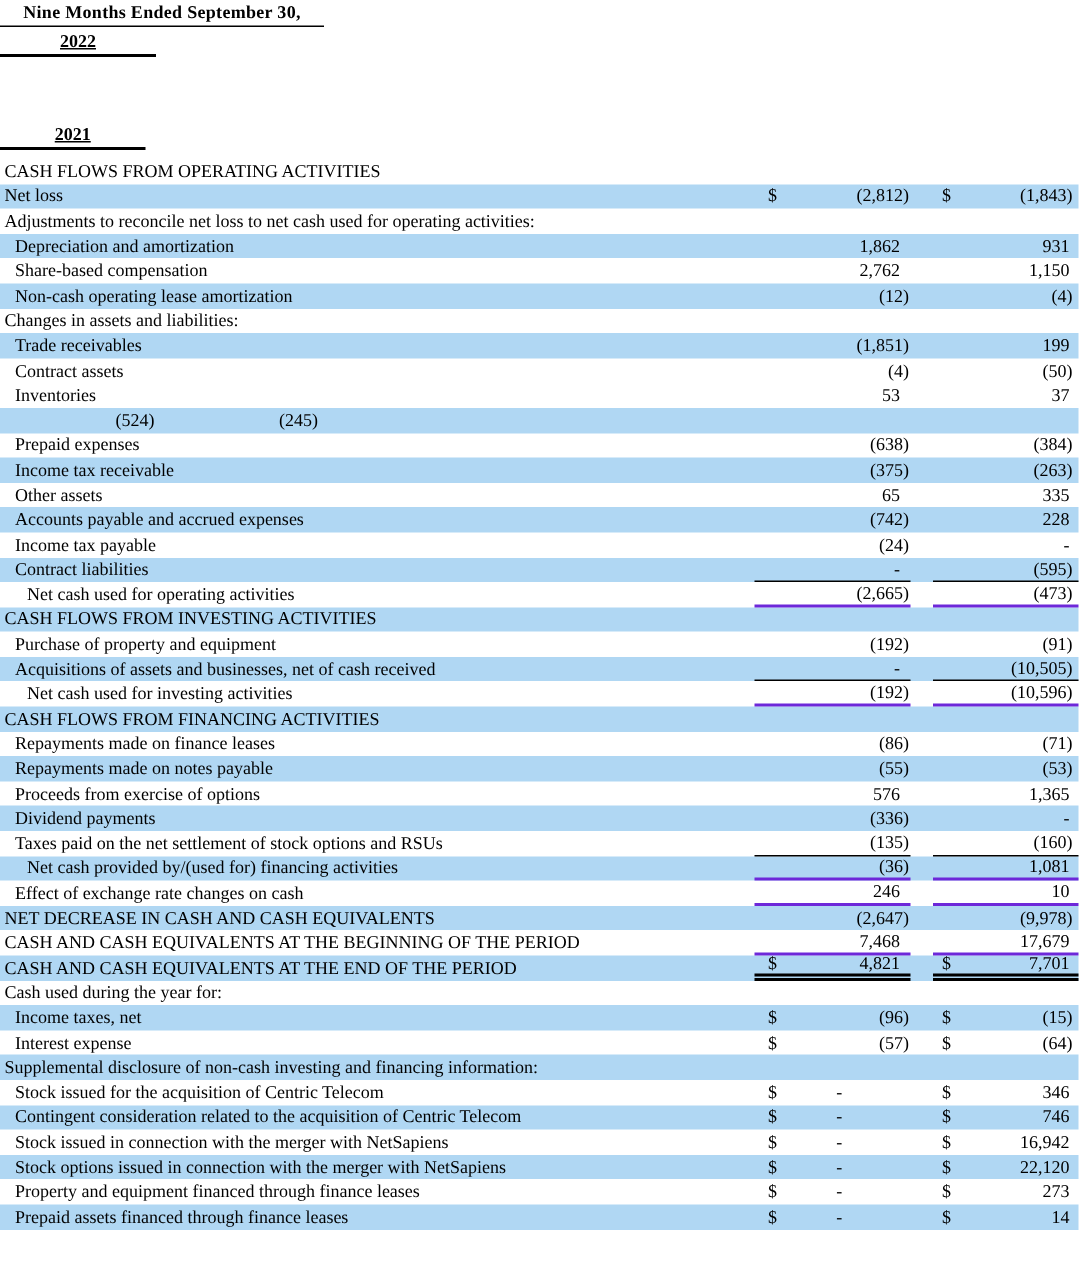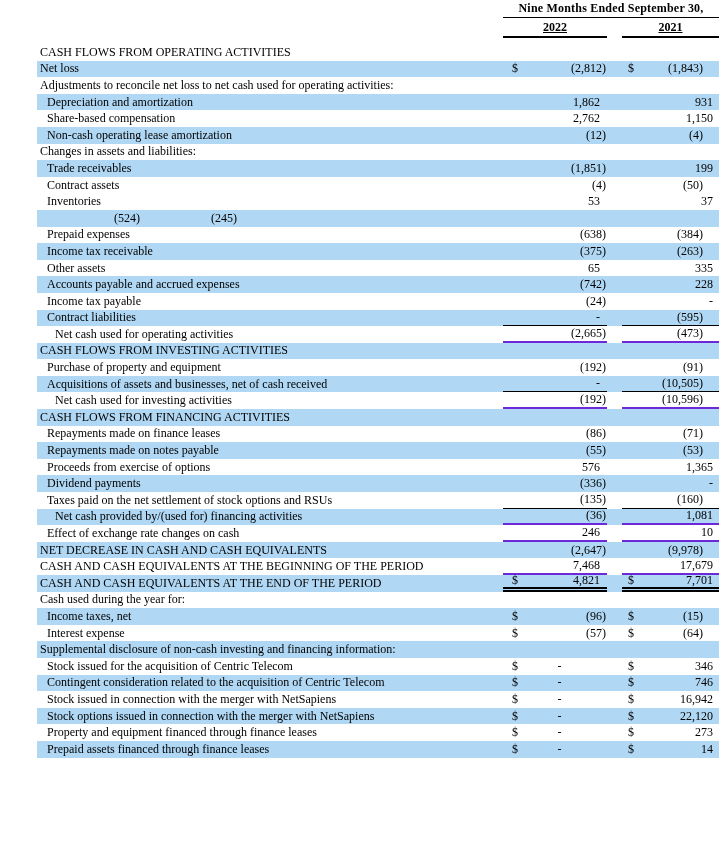--- a/index.html
+++ b/index.html
@@ -4,60 +4,60 @@
 <style>
   html, body { margin: 0; padding: 0; background: #ffffff; }
   body {
     width: 721px; height: 851px;
     font-family: "Liberation Serif", serif;
     font-size: 12px; color: #000;
     overflow: hidden;
   }
   .doc { padding: 2px 2px 0 0; }
 
-  .hrow { display: flex; }
+  .hrow { display: flex; flex-direction: column; }
   .lbl-spacer { flex: 1; min-width: 0; }
   .period-cell {
     width: 216px; text-align: center; font-weight: bold;
     border-bottom: 1px solid #000;
     padding-bottom: 2px; height: 13px; line-height: 13px;
     letter-spacing: 0.2px;
   }
   .thead2 { margin-top: 2px; text-decoration: underline; }
   .year-cell {
     text-align: center; font-weight: bold;
     border-bottom: 2px solid #000;
     padding: 1px 0 2px 0; height: 13px; line-height: 13px;
   }
   .year-cell.y1 { width: 104px; }
-  .year-cell.y2 { width: 97px; }
+  .year-cell.y2 { width: 97px; margin-top: 44px; }
   .colgap { width: 15px; }
 
   .tbody { margin-top: 6px; }
-  .row { display: flex; height: 16.6px; margin-left: 37px; }
+  .row { display: flex; height: 16.6px; }
   .row.shaded { background: var(--hl, #b0d7f3); }
 
   .lbl {
     flex: 1; min-width: 0; white-space: nowrap; overflow: hidden;
     display: flex; align-items: center; padding-left: 3px;
   }
   .lbl.ind1 { padding-left: 10px; text-align: right; }
   .lbl.ind2 { padding-left: 18px; text-align: center; }
 
   .col { display: flex; align-items: center; box-sizing: border-box; }
   .col.c1 { width: 104px; }
   .col.c2 { width: 97px; }
   .cur { width: 14px; text-align: left; }
   .c1 .cur { padding-left: 9px; }
   .c2 .cur { padding-left: 6px; }
   .num { flex: 1; text-align: right; white-space: nowrap; }
   .c1 .num { padding-right: 7px; }
   .c2 .num { padding-right: 6px; }
   .c1 .num.paren { padding-right: 1px; text-align: right; }
-  .c2 .num.paren { padding-right: 16px; }
+  .c2 .num.paren { padding-right: 4px; }
   .num.center { text-align: center; padding-right: 14px; }
 
   .row.u1 .col { border-bottom: 1px solid #000; }
   .row.u2 .col { border-bottom: 2px solid #6d28d9; }
   .row.u3 .col { border-bottom: 5px double #000; }
 </style>
 </head>
 <body>
 
 <div class="doc">

